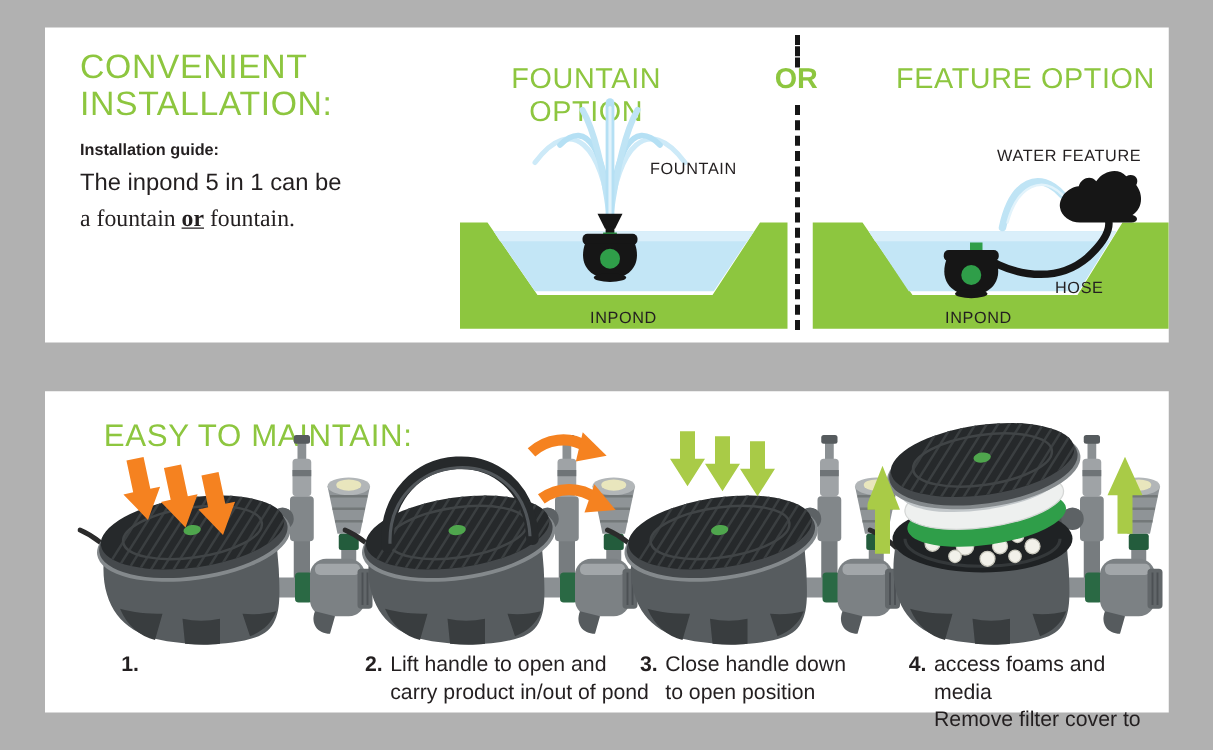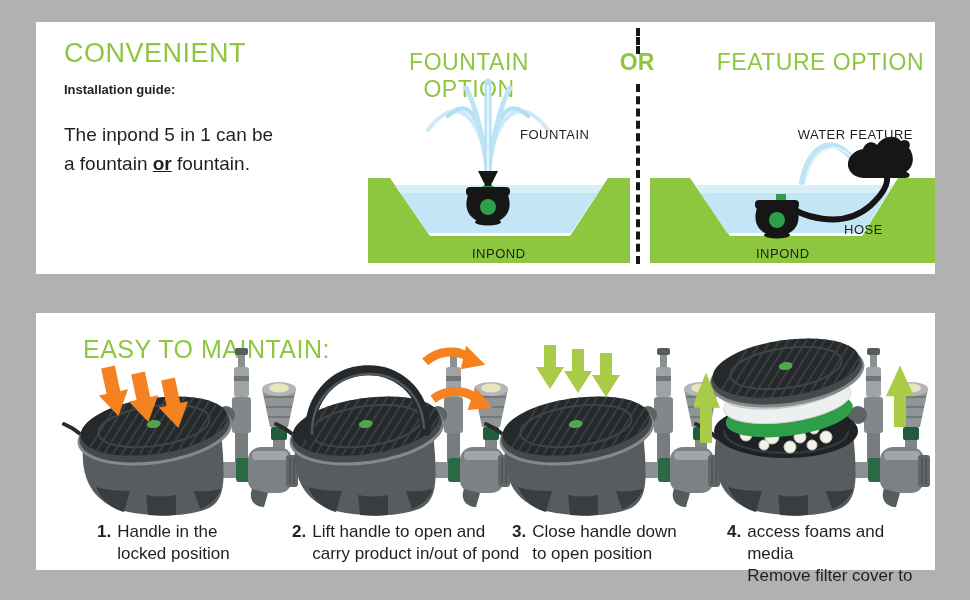--- a/index.html
+++ b/index.html
@@ -13,42 +13,42 @@
   #panel-install{top:22px;height:252px;}
   #panel-maintain{top:313px;height:257px;}
 
   .green-title{color:#8dc63f;font-weight:500;letter-spacing:.5px;}
 
   
   .intro{position:absolute;left:28px;top:16px;width:230px;}
   .intro-title{font-size:27px;line-height:1.12;}
   .intro-title span{display:block;}
   .guide-label{font-size:13px;font-weight:bold;margin-top:14px;}
-  .intro-body{font-size:19px;line-height:1.52;margin-top:24px;}
+  .intro-body{font-size:19px;line-height:1.52;margin-top:6px;}
   .intro-body span{display:block;}
-  .intro-body .inline{display:inline;}
+  .intro-body .inline{display:inline;font-family:Liberation Serif, serif;}
   .or-word{font-weight:bold;text-decoration:underline;}
 
   .option-heading{position:absolute;top:27px;font-size:23px;text-align:center;width:210px;}
   #fountain-heading{left:328px;}
   #feature-heading{left:678px;text-align:right;}
   #or-label{position:absolute;left:568px;top:27px;width:66px;text-align:center;
             font-size:23px;font-weight:bold;color:#8dc63f;}
   .divider-seg{position:absolute;left:600px;width:0;border-left:4px dashed #161616;}
   #divider-top{top:6px;height:26px;}
   #divider-bottom{top:62px;height:180px;}
 
   .pond-svg{position:absolute;top:8px;}
   #fountain-svg{left:318px;width:300px;height:235px;}
   #feature-svg{left:614px;width:285px;height:235px;}
 
   .art-label{position:absolute;font-size:13px;font-weight:normal;letter-spacing:.5px;}
   #label-fountain{left:484px;top:105px;}
   #label-inpond-l{left:436px;top:224px;}
-  #label-water-feature{left:727px;top:105px;width:150px;text-align:right;}
+  #label-water-feature{left:727px;top:95px;width:150px;text-align:right;}
   #label-hose{left:808px;top:200px;}
   #label-inpond-r{left:720px;top:224px;}
 
   
   .maintain-title{position:absolute;left:47px;top:22px;font-size:25px;}
   .figure{position:absolute;top:18px;width:240px;height:200px;}
   #fig-1{left:26px;} #fig-2{left:238px;} #fig-3{left:448px;} #fig-4{left:658px;}
   .caption{position:absolute;top:208px;display:flex;gap:6px;font-size:17px;line-height:1.28;}
   #cap-1{left:61px;} #cap-2{left:256px;} #cap-3{left:476px;} #cap-4{left:691px;}
   .caption .num{font-weight:bold;}
@@ -141,20 +141,21 @@
       <ellipse cx="0" cy="27" rx="13" ry="3.5" fill="#161616"></ellipse>
     </g>
   </defs>
 </svg>
 
 <div class="panel" id="panel-install">
 
   <div class="intro">
     <div class="intro-title green-title">
       <span>CONVENIENT</span>
+      <span>INSTALLATION:</span>
     </div>
     <div class="guide-label">Installation guide:</div>
     <div class="intro-body">
       <span>The inpond 5 in 1 can be</span>
       <span><span class="inline">a fountain </span><span class="inline or-word">or</span><span class="inline"> fountain.</span></span>
     </div>
   </div>
 
   <div class="option-heading green-title" id="fountain-heading">FOUNTAIN OPTION</div>
   <div id="or-label">OR</div>
@@ -278,24 +279,20 @@
     </g>
     <use href="#lidgrp" transform="translate(0,-58)"></use>
     <g>
       <use href="#garr" transform="translate(12,112) rotate(180) scale(1,1.6)"></use>
       <use href="#garr" transform="translate(206,96) rotate(180) scale(1,1.4)"></use>
     </g>
   </svg>
 
   <div class="caption" id="cap-1">
     <span class="num">1.</span>
-    <span class="txt">
-      <span class="ln">Handle in the</span>
-      <span class="ln">locked position</span>
-    </span>
   </div>
   <div class="caption" id="cap-2">
     <span class="num">2.</span>
     <span class="txt">
       <span class="ln">Lift handle to open and</span>
       <span class="ln">carry product in/out of pond</span>
     </span>
   </div>
   <div class="caption" id="cap-3">
     <span class="num">3.</span>

